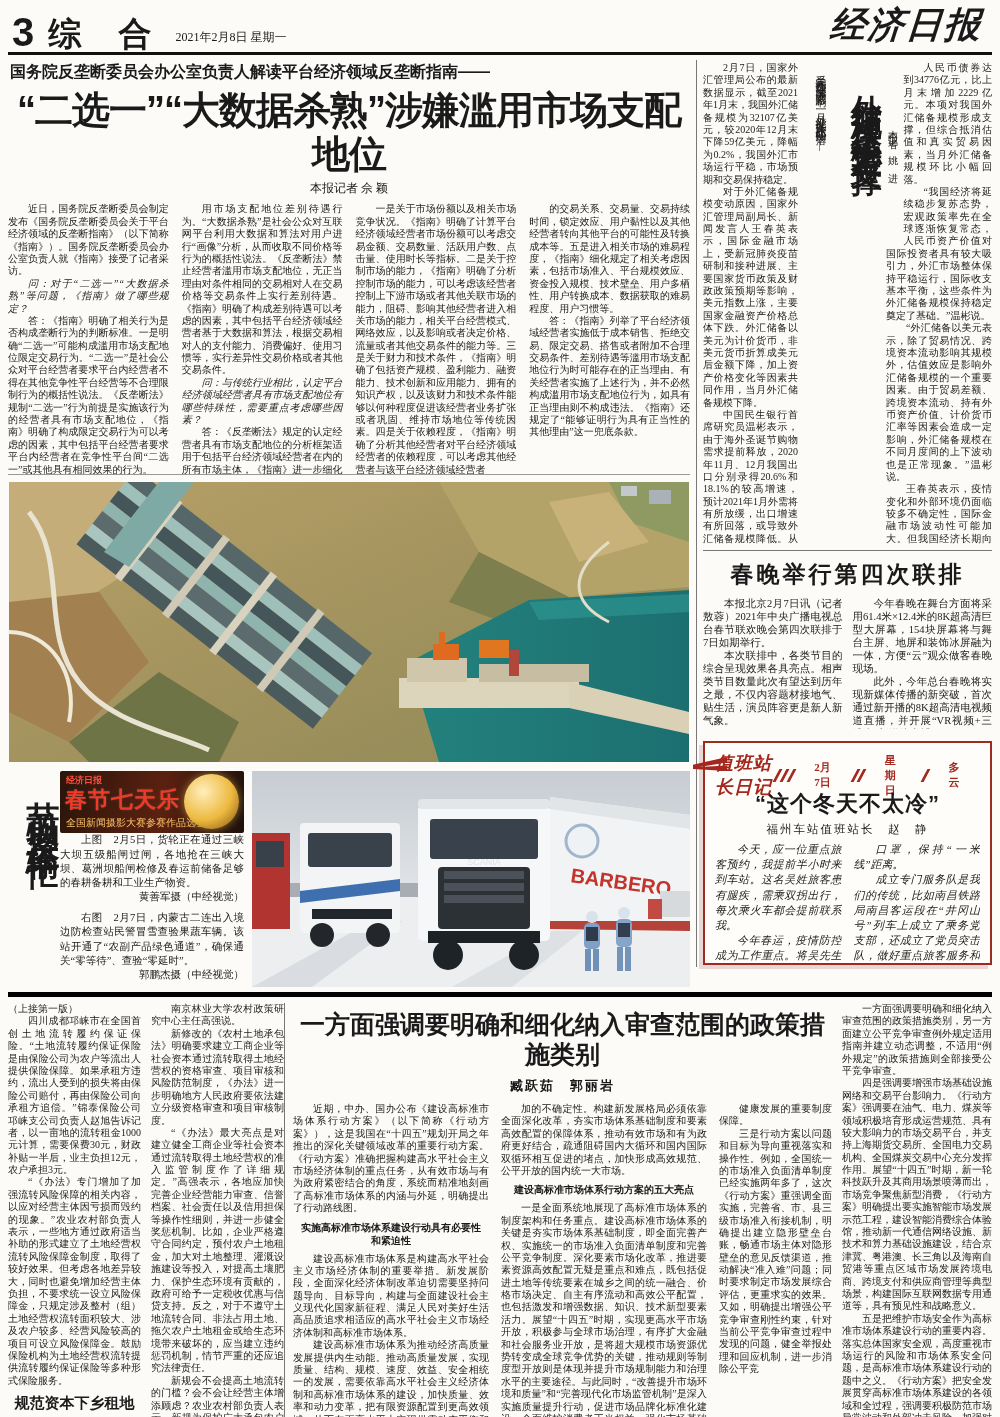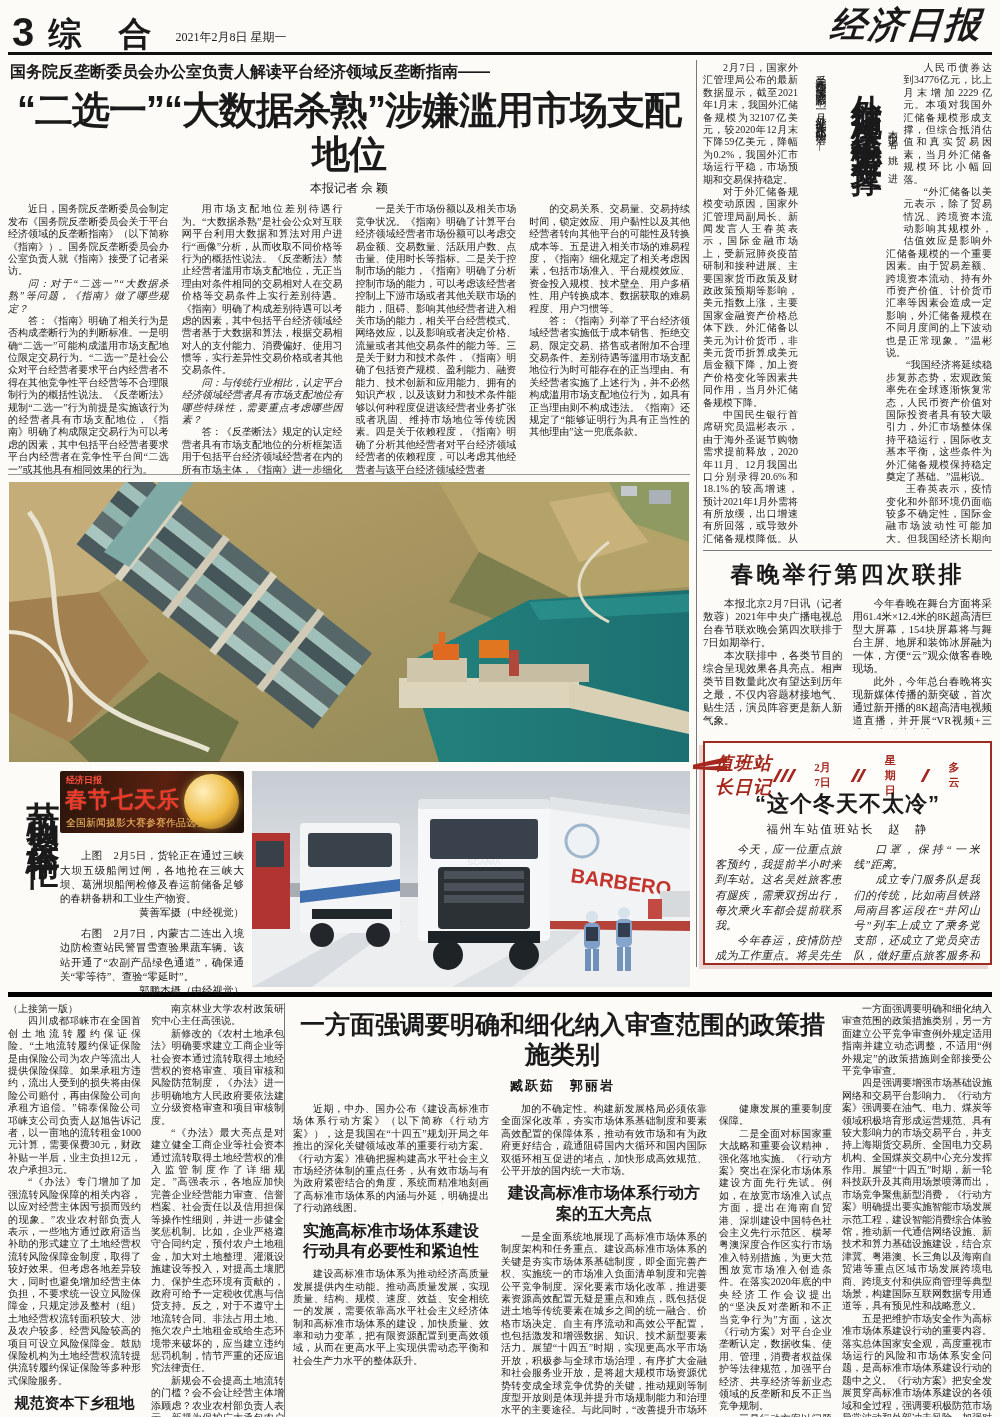--- a/index.html
+++ b/index.html
@@ -33,21 +33,21 @@
   .dam-photo { display:block; width:680px; height:280px; margin:7px auto 0; }
 
   .freight { display:flex; height:216px; margin-top:9px; }
   .v-head { writing-mode:vertical-rl; text-orientation:upright; font-family:"Liberation Sans", sans-serif; font-weight:900; font-size:33px; letter-spacing:9px; width:52px; line-height:1; padding-top:4px; }
   .freight-mid { width:192px; padding-right:8px; }
   .badge { position:relative; width:100%; height:62px; background:linear-gradient(100deg,#2b150b,#5a2110 55%,#1c110a); overflow:hidden; border-radius:2px; }
   .badge .brand { position:absolute; top:3px; left:6px; font-size:9px; color:#ff5040; font-weight:700; }
   .badge .btitle { position:absolute; top:14px; left:5px; font-family:"Liberation Sans", sans-serif; font-weight:900; font-size:22px; color:#f03a28; text-shadow:0 0 2px #fff3; letter-spacing:1px; }
   .badge .bsub { position:absolute; bottom:3px; left:6px; font-size:10px; color:#ffc46a; }
   .badge .bell { position:absolute; right:5px; top:3px; width:55px; height:55px; border-radius:50%; background:radial-gradient(circle at 35% 32%,#ffeebb,#edb93f 55%,#8a5a16 95%); box-shadow:0 0 8px #f8c96088; }
-  .caps { margin-top:16px; font-size:10.5px; line-height:1.35; text-align:justify; }
+  .caps { margin-top:0; font-size:10.5px; line-height:1.35; text-align:justify; }
   .caps p { text-indent:2em; }
   .caps .credit { text-align:right; text-indent:0; margin-bottom:7px; }
   .truck-photo { flex:1; height:216px; }
 
   
   .rightzone { width:292px; display:flex; flex-direction:column; }
   .forex { display:flex; height:484px; padding-top:2px; }
   .forex .lcol { width:95px; }
   .fx-kicker { writing-mode:vertical-rl; text-orientation:mixed; font-size:11px; width:26px; padding:4px 0; margin:0 3px; line-height:1.1; letter-spacing:2px; }
   .fx-head { writing-mode:vertical-rl; text-orientation:upright; font-family:"Liberation Sans", sans-serif; font-weight:900; font-size:31px; width:52px; letter-spacing:7px; line-height:1; padding-top:8px; }
@@ -75,21 +75,21 @@
   .land { width:276px; }
   .land-cols { gap:10px; height:434px; }
   .land-cols > div { flex:1; }
   .land-sub { font-family:"Liberation Sans", sans-serif; font-weight:700; font-size:15px; text-align:center; text-indent:0 !important; margin:7px 0 !important; }
   .market { flex:1; display:flex; padding-left:8px; }
   .market-main { flex:1; }
   .market-head { font-family:"Liberation Sans", sans-serif; font-weight:900; font-size:25px; text-align:center; line-height:1.2; margin:6px 0 8px; }
   .market-authors { text-align:center; font-weight:700; font-size:13px; margin-bottom:8px; letter-spacing:2px; }
   .market-cols { gap:12px; height:352px; }
   .mc1 { width:196px; } .mc2 { width:206px; } .mc3 { flex:1; }
-  .m-sub { font-family:"Liberation Sans", sans-serif; font-weight:700; font-size:16px; text-align:center; text-indent:0 !important; margin:6px 4px !important; line-height:1.3; }
+  .m-sub { font-family:"Liberation Sans", sans-serif; font-weight:700; font-size:10px; text-align:center; text-indent:0 !important; margin:6px 4px !important; line-height:1.3; }
   .market-col4 { width:150px; margin-left:10px; height:434px; }
 </style>
 </head>
 <body>
 
 <div class="page">
 
   <div class="hdr">
     <span class="pageno">3</span>
     <span class="section">综 合</span>
@@ -266,22 +266,22 @@
         <div class="lcol bt">
           <p>2月7日，国家外汇管理局公布的最新数据显示，截至2021年1月末，我国外汇储备规模为32107亿美元，较2020年12月末下降59亿美元，降幅为0.2%，我国外汇市场运行平稳，市场预期和交易保持稳定。</p>
           <p>对于外汇储备规模变动原因，国家外汇管理局副局长、新闻发言人王春英表示，国际金融市场上，受新冠肺炎疫苗研制和接种进展、主要国家货币政策及财政政策预期等影响，美元指数上涨，主要国家金融资产价格总体下跌。外汇储备以美元为计价货币，非美元货币折算成美元后金额下降，加上资产价格变化等因素共同作用，当月外汇储备规模下降。</p>
           <p>中国民生银行首席研究员温彬表示，由于海外圣诞节购物需求提前释放，2020年11月、12月我国出口分别录得20.6%和18.1%的较高增速，预计2021年1月外需将有所放缓，出口增速有所回落，或导致外汇储备规模降低。从跨境资本流动方面看，1月国内资本市场整体向好，跨境资金呈流入态势，北向资金净流入400亿元，境外持有的</p>
         </div>
         <div class="fx-kicker">受美元指数上涨等因素影响，一月外汇储备环比小幅回落——</div>
         <div class="fx-head">外储规模总体稳定有支撑</div>
         <div class="rcol bt">
           <span class="fx-by">本报记者 姚 进</span>
           <p>人民币债券达到34776亿元，比上月末增加2229亿元。本项对我国外汇储备规模形成支撑，但综合抵消估值和真实贸易因素，当月外汇储备规模环比小幅回落。</p>
+          <p>“我国经济将延续稳步复苏态势，宏观政策率先在全球逐渐恢复常态，人民币资产价值对国际投资者具有较大吸引力，外汇市场整体保持平稳运行，国际收支基本平衡，这些条件为外汇储备规模保持稳定奠定了基础。”温彬说。</p>
           <p>“外汇储备以美元表示，除了贸易情况、跨境资本流动影响其规模外，估值效应是影响外汇储备规模的一个重要因素。由于贸易差额、跨境资本流动、持有外币资产价值、计价货币汇率等因素会造成一定影响，外汇储备规模在不同月度间的上下波动也是正常现象。”温彬说。</p>
-          <p>“我国经济将延续稳步复苏态势，宏观政策率先在全球逐渐恢复常态，人民币资产价值对国际投资者具有较大吸引力，外汇市场整体保持平稳运行，国际收支基本平衡，这些条件为外汇储备规模保持稳定奠定了基础。”温彬说。</p>
           <p>王春英表示，疫情变化和外部环境仍面临较多不确定性，国际金融市场波动性可能加大。但我国经济长期向好的基本面没有变，国际收支将延续基本平衡格局，有利于外汇储备规模保持基本稳定。</p>
         </div>
       </div>
 
       <div class="rz-rule"></div>
 
       <div>
         <div class="gala-head">春晚举行第四次联排</div>
         <div class="colset gala-cols bt">
           <div>
@@ -349,31 +349,31 @@
     <div class="vline"></div>
 
     <div class="market">
       <div class="market-main">
         <div class="market-head">一方面强调要明确和细化纳入审查范围的政策措施类别</div>
         <div class="market-authors">臧跃茹　郭丽岩</div>
         <div class="colset market-cols bt">
           <div class="mc1">
             <p>近期，中办、国办公布《建设高标准市场体系行动方案》（以下简称《行动方案》），这是我国在“十四五”规划开局之年推出的深化关键领域改革的重要行动方案。《行动方案》准确把握构建高水平社会主义市场经济体制的重点任务，从有效市场与有为政府紧密结合的角度，系统而精准地刻画了高标准市场体系的内涵与外延，明确提出了行动路线图。</p>
             <p class="m-sub">实施高标准市场体系建设行动具有必要性和紧迫性</p>
+            <p>建设高标准市场体系是构建高水平社会主义市场经济体制的重要举措。新发展阶段，全面深化经济体制改革迫切需要坚持问题导向、目标导向，构建与全面建设社会主义现代化国家新征程、满足人民对美好生活高品质追求相适应的高水平社会主义市场经济体制和高标准市场体系。</p>
             <p>建设高标准市场体系为推动经济高质量发展提供内生动能。推动高质量发展，实现质量、结构、规模、速度、效益、安全相统一的发展，需要依靠高水平社会主义经济体制和高标准市场体系的建设，加快质量、效率和动力变革，把有限资源配置到更高效领域，从而在更高水平上实现供需动态平衡和社会生产力水平的整体跃升。</p>
 
           </div>
           <div class="mc2">
             <p>加的不确定性。构建新发展格局必须依靠全面深化改革，夯实市场体系基础制度和要素高效配置的保障体系，推动有效市场和有为政府更好结合，疏通阻碍国内大循环和国内国际双循环相互促进的堵点，加快形成高效规范、公平开放的国内统一大市场。</p>
             <p class="m-sub">建设高标准市场体系行动方案的五大亮点</p>
             <p>一是全面系统地展现了高标准市场体系的制度架构和任务重点。建设高标准市场体系的关键是夯实市场体系基础制度，即全面完善产权、实施统一的市场准入负面清单制度和完善公平竞争制度。深化要素市场化改革，推进要素资源高效配置无疑是重点和难点，既包括促进土地等传统要素在城乡之间的统一融合、价格市场决定、自主有序流动和高效公平配置，也包括激发和增强数据、知识、技术新型要素活力。展望“十四五”时期，实现更高水平市场开放，积极参与全球市场治理，有序扩大金融和社会服务业开放，是将超大规模市场资源优势转变成全球竞争优势的关键，推动规则等制度型开放则是体现并提升市场规制能力和治理水平的主要途径。与此同时，“改善提升市场环境和质量”和“完善现代化市场监管机制”是深入实施质量提升行动，促进市场品牌化标准化建设，全面维护消费者正当权益，强化市场基础设施建设，健全包容审慎监管和依法诚信自律机制，引导市场主体和平台良性</p>
           </div>
           <div class="mc3">
             <p>健康发展的重要制度保障。</p>
-            <p>二是全面对标国家重大战略和重要会议精神，强化落地实施。《行动方案》突出在深化市场体系建设方面先行先试。例如，在放宽市场准入试点方面，提出在海南自贸港、深圳建设中国特色社会主义先行示范区、横琴粤澳深度合作区实行市场准入特别措施，为更大范围放宽市场准入创造条件。在落实2020年底的中央经济工作会议提出的“坚决反对垄断和不正当竞争行为”方面，这次《行动方案》对平台企业垄断认定，数据收集、使用、管理，消费者权益保护等法律规范，加强平台经济、共享经济等新业态领域的反垄断和反不正当竞争规制。</p>
             <p>三是行动方案以问题和目标为导向重视落实和操作性。例如，全国统一的市场准入负面清单制度已经实施两年多了，这次《行动方案》重强调全面实施，完善省、市、县三级市场准入衔接机制，明确提出建立隐形壁垒台账，畅通市场主体对隐形壁垒的意见反馈渠道，推动解决“准入难”问题；同时要求制定市场发展综合评估，更重求实的效果。又如，明确提出增强公平竞争审查刚性约束，针对当前公平竞争审查过程中发现的问题，健全举报处理和回应机制，进一步消除公平竞</p>
           </div>
         </div>
       </div>
       <div class="market-col4 bt">
         <p>一方面强调要明确和细化纳入审查范围的政策措施类别，另一方面建立公平竞争审查例外规定适用指南并建立动态调整，不适用“例外规定”的政策措施则全部接受公平竞争审查。</p>
         <p>四是强调要增强市场基础设施网络和交易平台影响力。《行动方案》强调要在油气、电力、煤炭等领域积极培育形成运营规范、具有较大影响力的市场交易平台，并支持上海期货交易所、全国电力交易机构、全国煤炭交易中心充分发挥作用。展望“十四五”时期，新一轮科技跃升及其商用场景喷薄而出，市场竞争聚焦新型消费，《行动方案》明确提出要实施智能市场发展示范工程，建设智能消费综合体验馆，推动新一代通信网络设施、新技术和算力基础设施建设，结合京津冀、粤港澳、长三角以及海南自贸港等重点区域市场发展跨境电商、跨境支付和供应商管理等典型场景，构建国际互联网数据专用通道等，具有预见性和战略意义。</p>
         <p>五是把维护市场安全作为高标准市场体系建设行动的重要内容。落实总体国家安全观，高度重视市场运行的风险和市场体系安全问题，是高标准市场体系建设行动的题中之义。《行动方案》把安全发展贯穿高标准市场体系建设的各领域和全过程，强调要积极防范市场异常波动和外部冲击风险，加强对大宗商品、资本、技术、数据等重点市场交易的监测预警，研究制定重大市场风险冲击应对预案。</p>
 
       </div>

